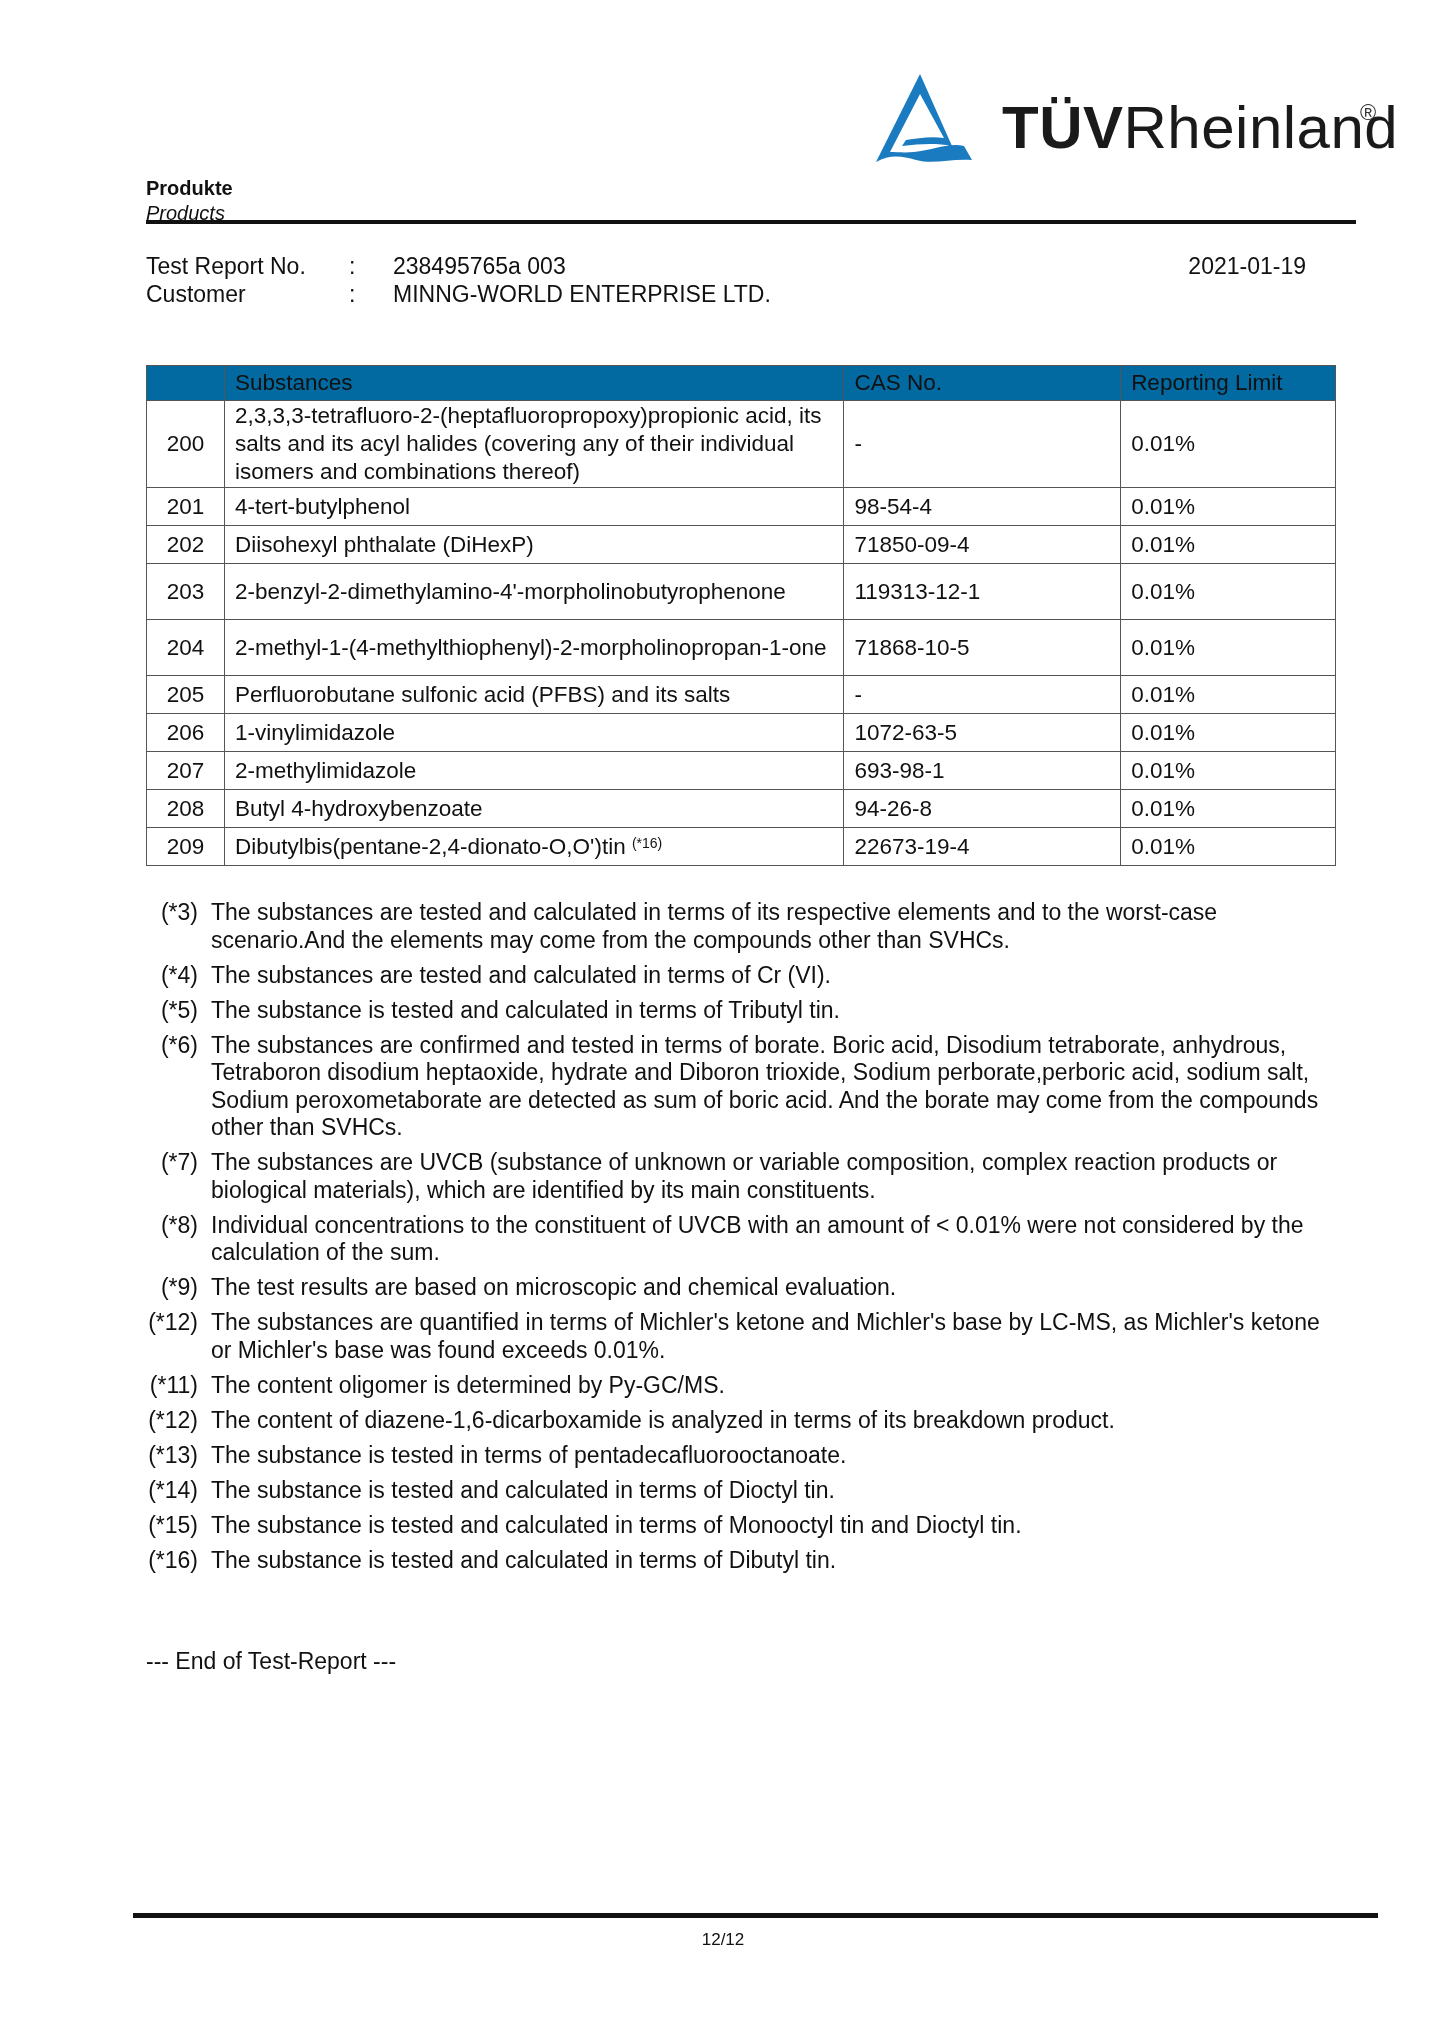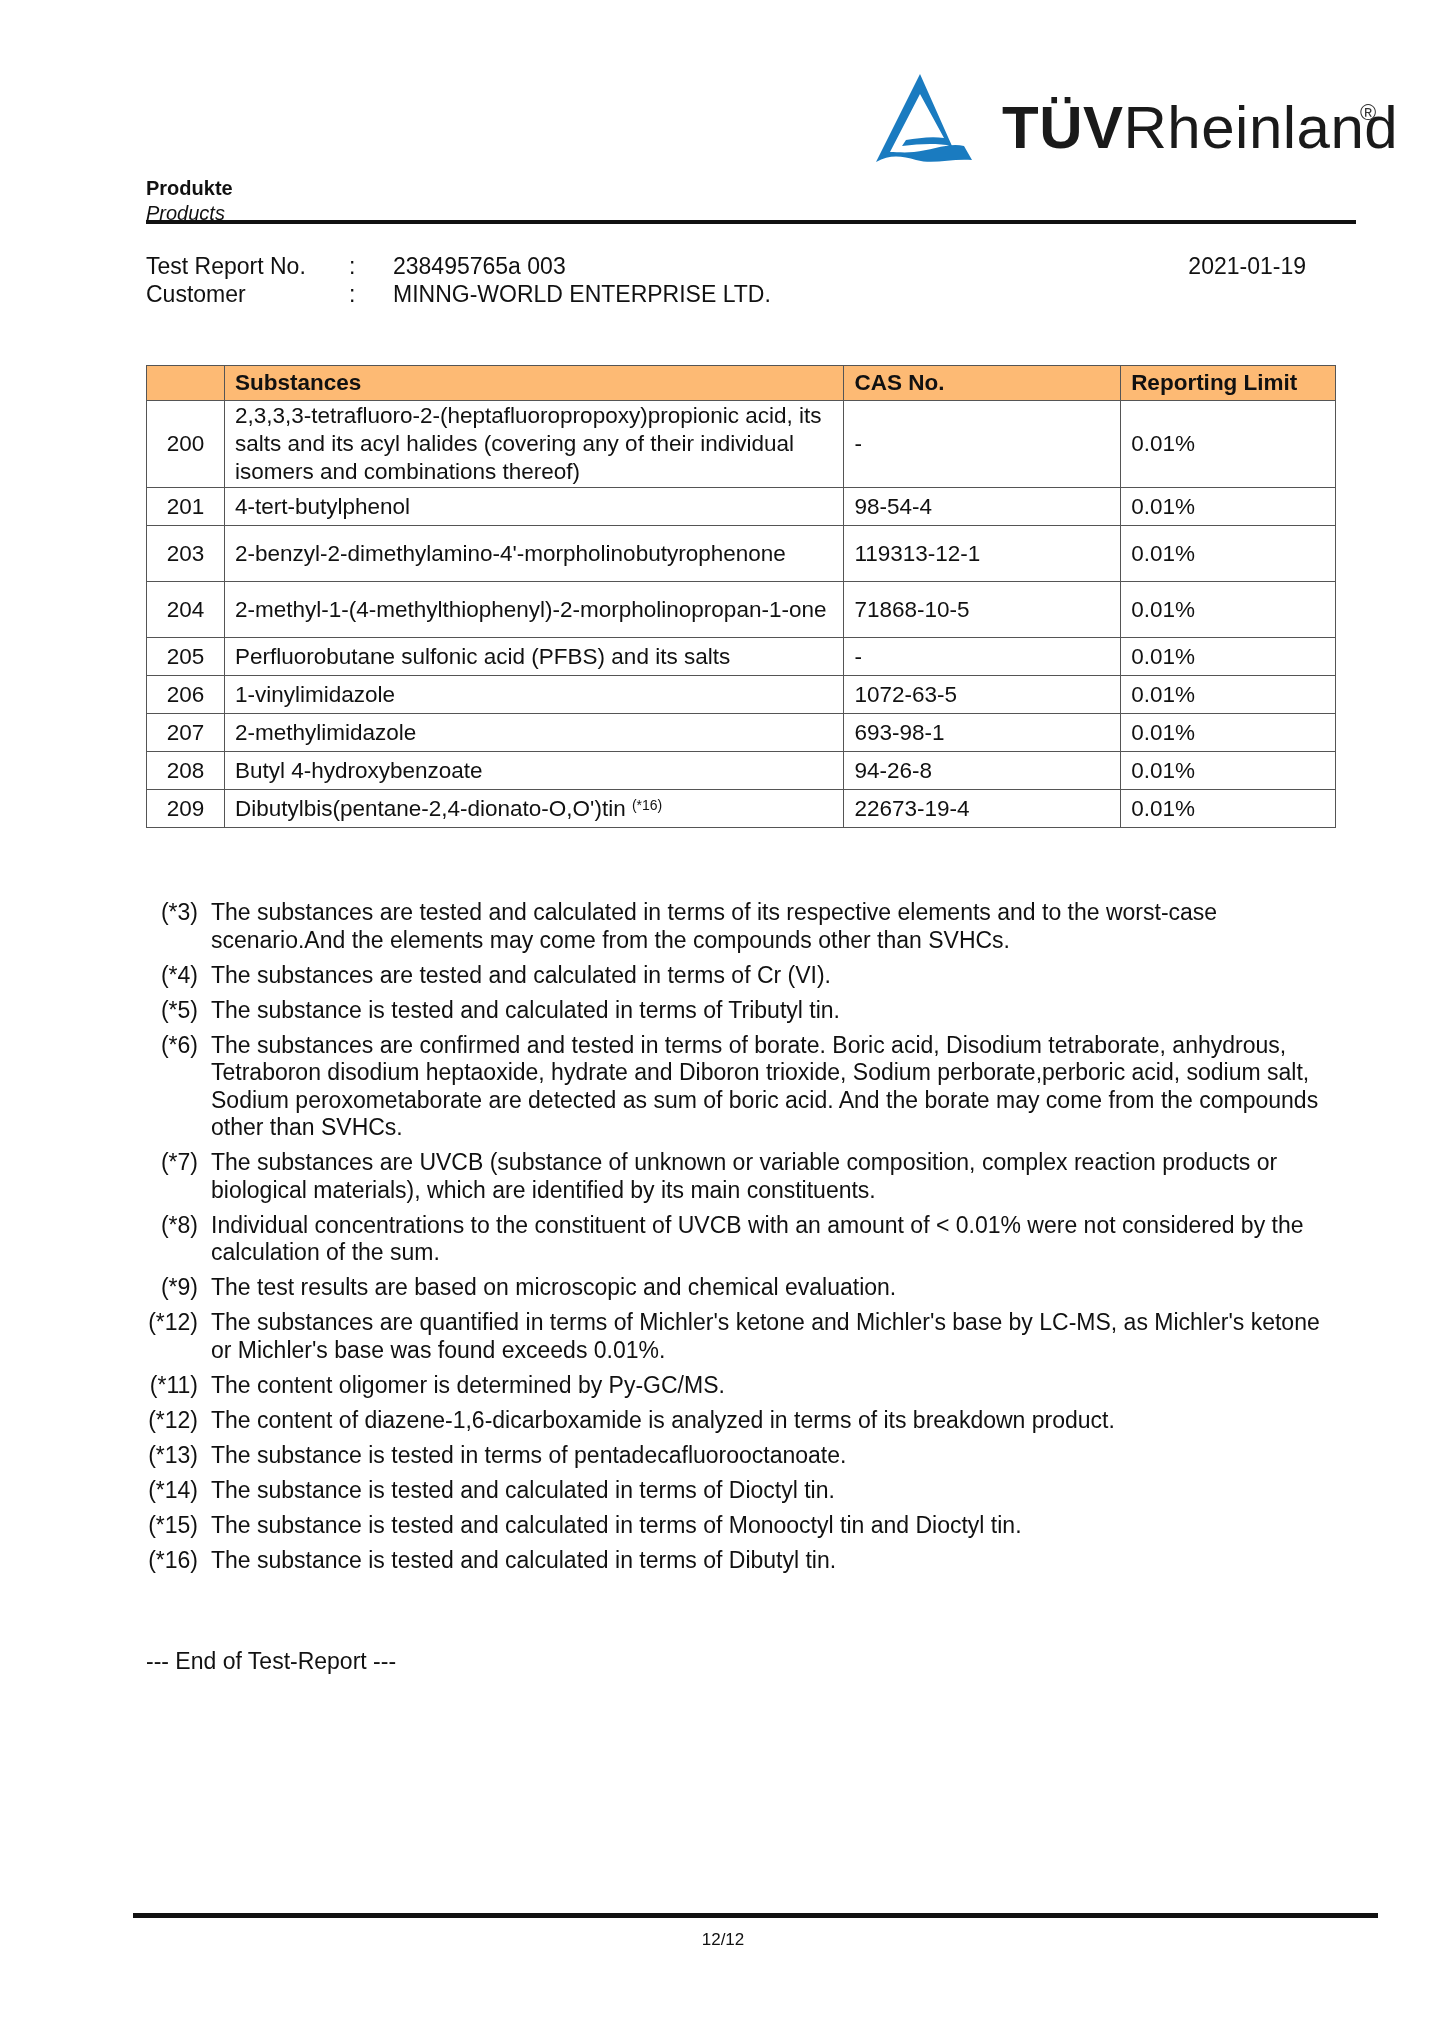--- a/index.html
+++ b/index.html
@@ -27,21 +27,21 @@
   .meta-label { position: absolute; left: 0; }
   .meta-colon { position: absolute; left: 203px; }
   .meta-value { position: absolute; left: 247px; }
   .meta-date { position: absolute; right: 0; top: 0; }
 
   table.subst {
     position: absolute; left: 146px; top: 365px; width: 1190px;
     border-collapse: collapse; font-size: 22.5px; line-height: 28px;
   }
   table.subst th, table.subst td { border: 1.5px solid #555; padding: 0 10px; vertical-align: middle; text-align: left; }
-  table.subst th { background: #fdba74; font-weight: bold; height: 34px; }
+  table.subst th { background: #0369a1; font-weight: normal; height: 34px; }
   table.subst td.no { text-align: center; width: 58px; padding: 0; }
   table.subst td { height: 37px; }
   table.subst td.multi { padding-top: 1px; padding-bottom: 1px; }
   col.c1 { width: 78px; } col.c2 { width: 620px; } col.c3 { width: 277px; } col.c4 { width: 215px; }
   sup.fn { font-size: 14px; vertical-align: top; position: relative; top: -4px; }
 
   .notes { position: absolute; left: 140px; top: 899px; width: 1200px; font-size: 23px; line-height: 27.5px; }
   .note { display: flex; margin-bottom: 7.5px; }
   .note .mark { width: 58px; text-align: right; flex: none; }
   .note .text { margin-left: 13px; flex: 1; }
@@ -106,20 +106,26 @@
       <td class="multi">2,3,3,3-tetrafluoro-2-(heptafluoropropoxy)propionic acid, its salts and its acyl halides (covering any of their individual isomers and combinations thereof)</td>
       <td>-</td>
       <td>0.01%</td>
     </tr>
     <tr>
       <td class="no">201</td>
       <td>4-tert-butylphenol</td>
       <td>98-54-4</td>
       <td>0.01%</td>
     </tr>
+    <tr>
+      <td class="no">202</td>
+      <td>Diisohexyl phthalate (DiHexP)</td>
+      <td>71850-09-4</td>
+      <td>0.01%</td>
+    </tr>
     <tr style="height:56px">
       <td class="no">203</td>
       <td class="multi" style="word-break:break-all">2-benzyl-2-dimethylamino-4'-morpholinobutyrophenone</td>
       <td>119313-12-1</td>
       <td>0.01%</td>
     </tr>
     <tr style="height:56px">
       <td class="no">204</td>
       <td class="multi">2-methyl-1-(4-methylthiophenyl)-2-morpholinopropan-1-one</td>
       <td>71868-10-5</td>

